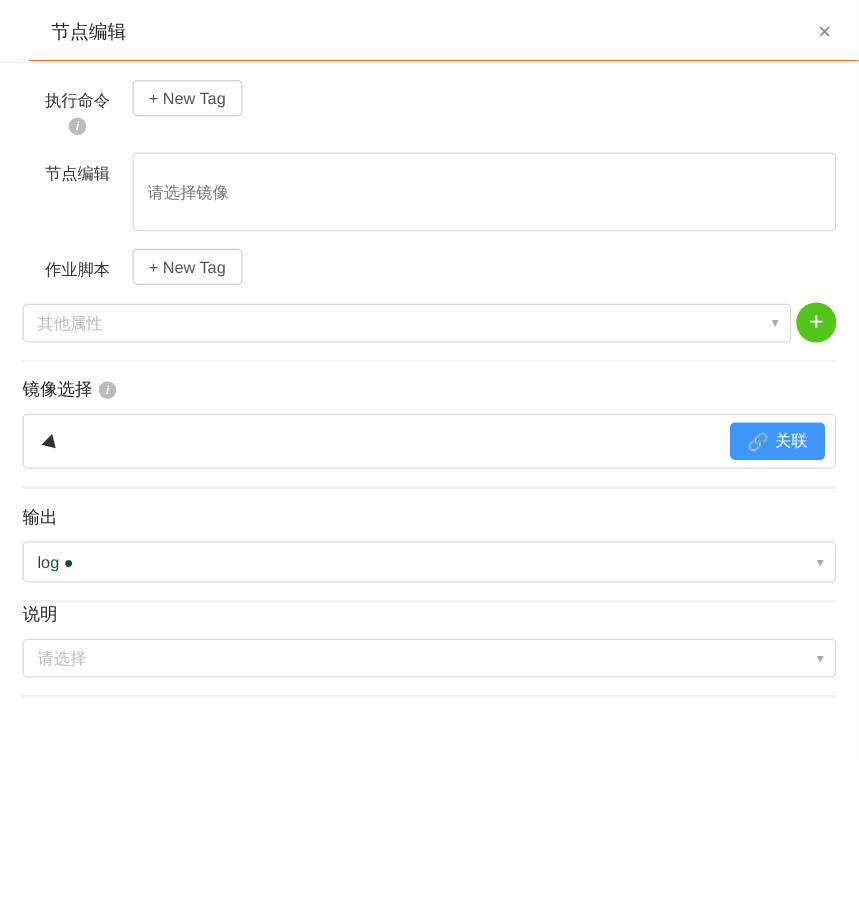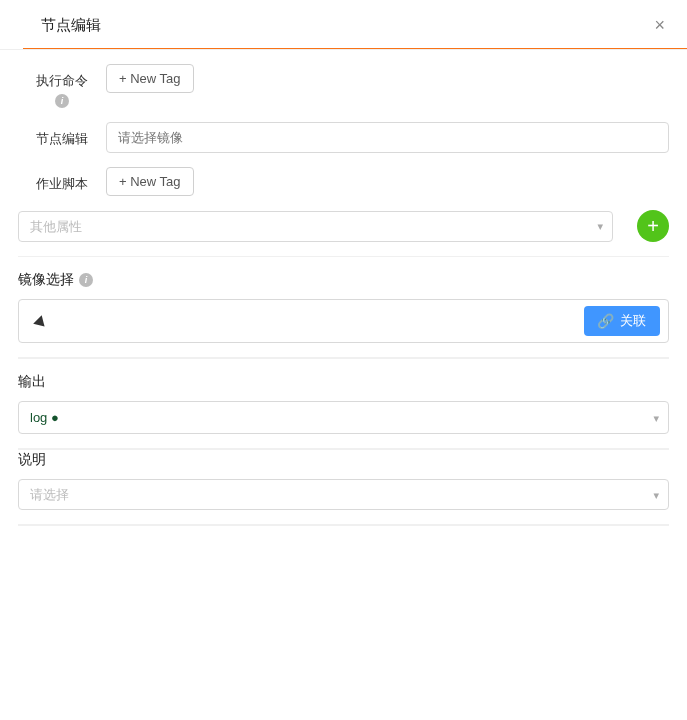--- a/index.html
+++ b/index.html
@@ -86,30 +86,30 @@
       cursor: pointer;
       display: inline-flex;
       align-items: center;
       gap: 4px;
       text-align: right;
     }
     .field-input {
       width: 100%;
       border: 1px solid #d9d9d9;
       border-radius: 4px;
-      padding: 7px 11px;
+      padding: 23px 11px;
       font-size: 13px;
       color: #bbb;
       outline: none;
       background: #fff;
     }
     .other-props-row {
       display: flex;
       align-items: center;
-      gap: 24px;
+      gap: 4px;
       margin-top: 4px;
     }
     .select-wrapper {
       flex: 1;
       position: relative;
     }
     .select-wrapper select {
       width: 100%;
       border: 1px solid #d9d9d9;
       border-radius: 4px;

